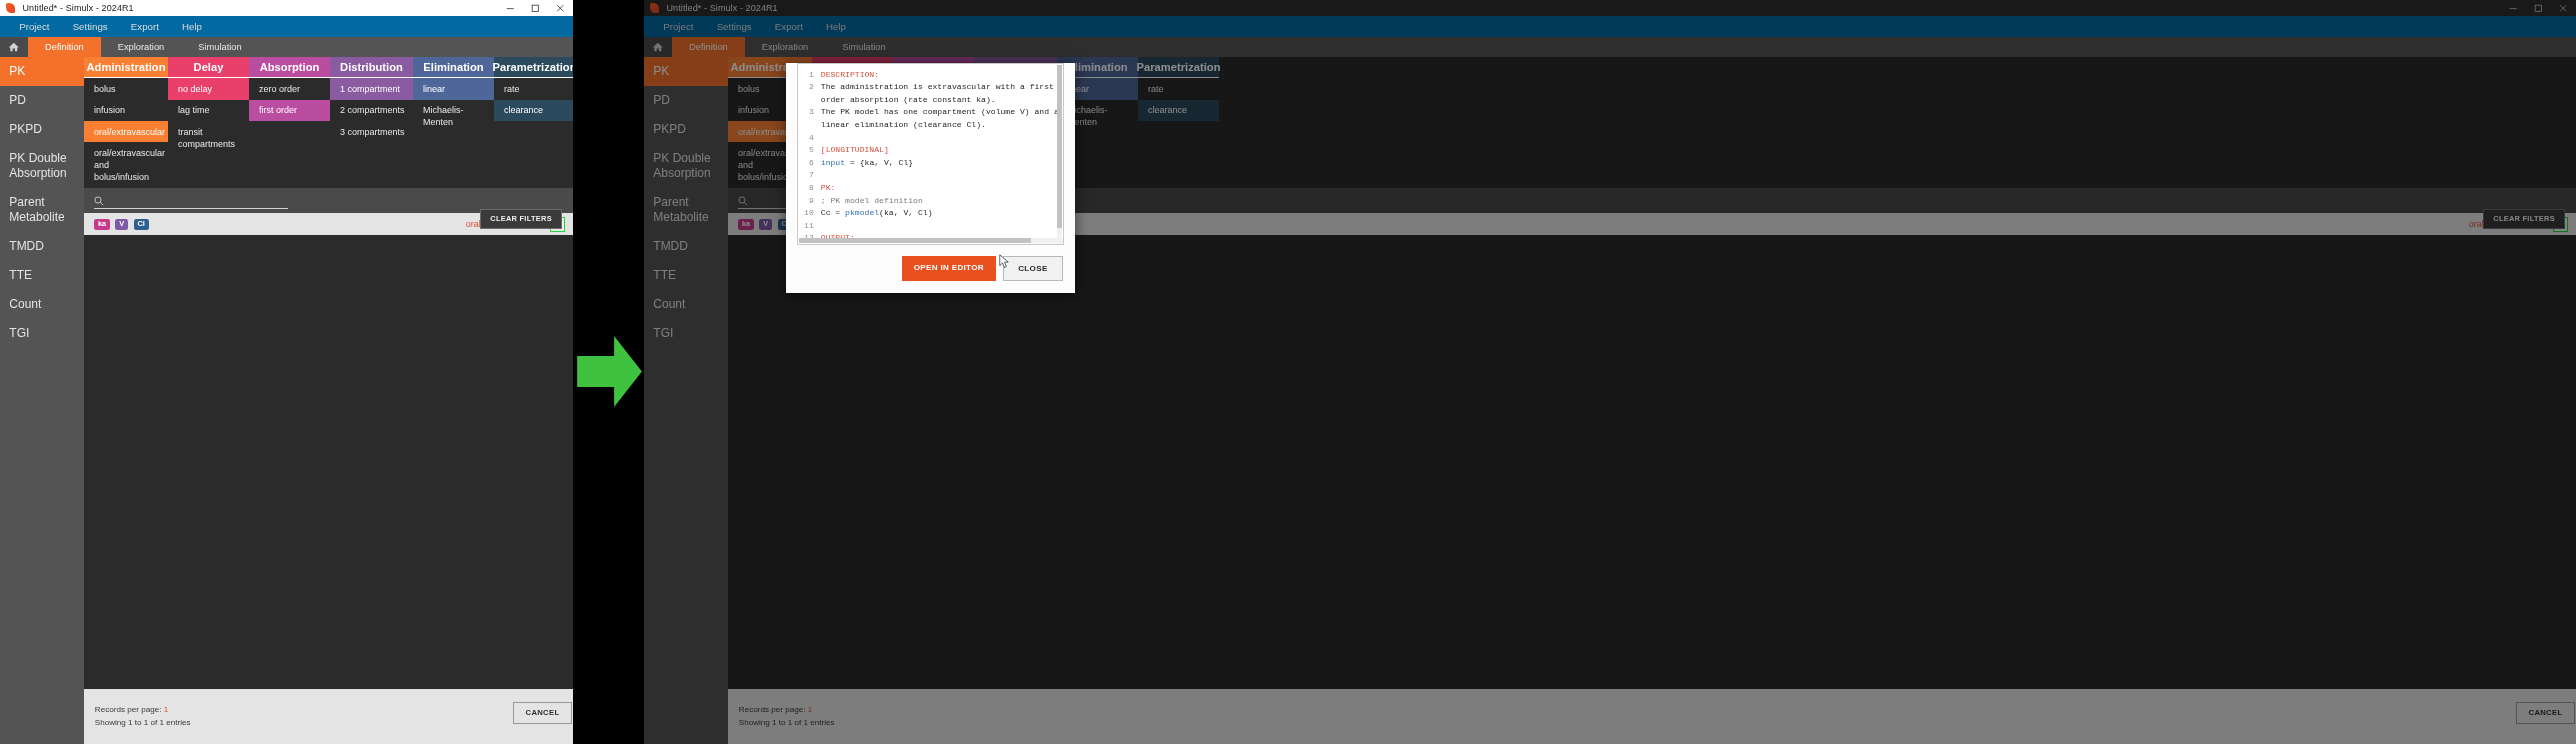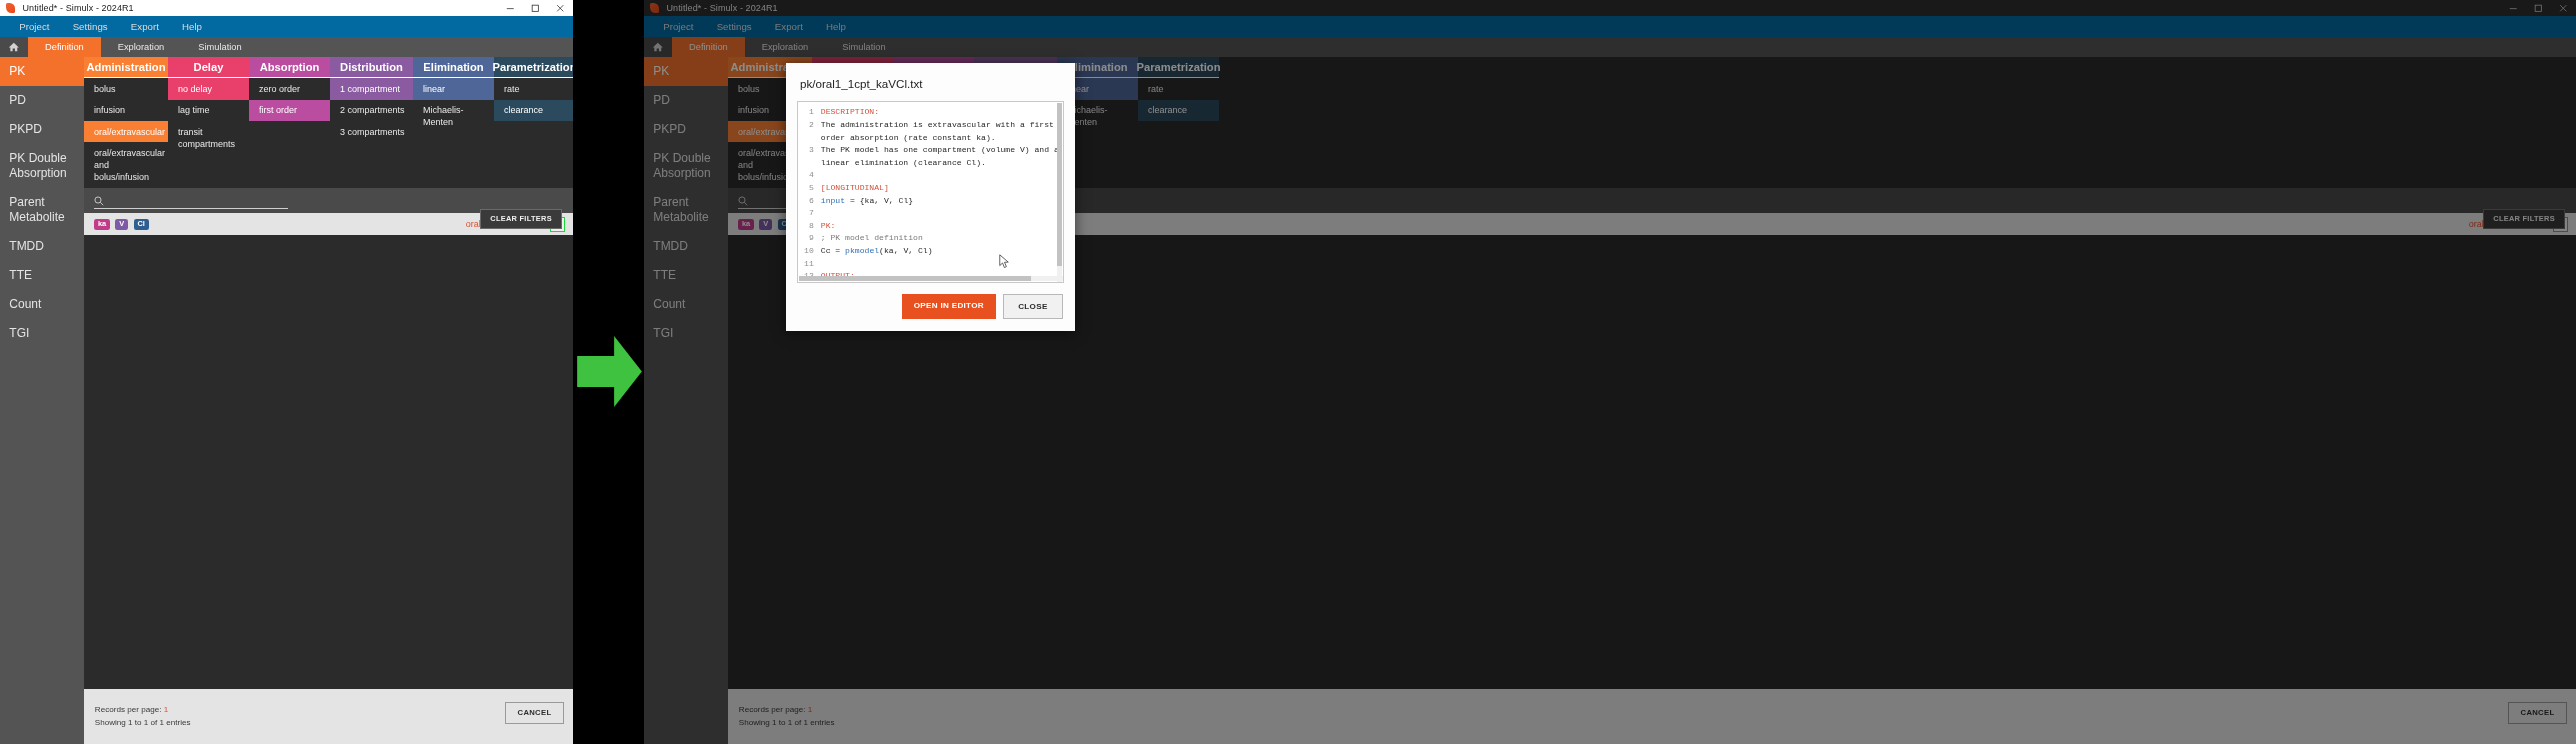--- a/index.html
+++ b/index.html
@@ -71,21 +71,21 @@
   .res-name { margin-left: auto; font-size: 9px; color: #e0502e; white-space: nowrap; }
   .filebtn { width: 15.5px; height: 15.5px; margin-left: 7.7px; background: #efefef; border: 1.5px solid #1fd63a;
              display: flex; align-items: center; justify-content: center; flex: none; }
 
   .fillgap { flex: 1; background: #2b2b2b; }
 
   
   .footer { background: #e4e4e4; padding: 7.7px 10.8px; display: flex; align-items: center; position: relative; height: 56px; }
   .rpp { font-size: 8.1px; color: #3a3a3a; line-height: 1.6; }
   .rpp .num { color: #e0502e; }
-  .cancelbtn { position: absolute; right: 9px; top: 13px; font-size: 7.7px; font-weight: bold; color: #2e2e2e;
+  .cancelbtn { position: absolute; right: 1px; top: 13px; font-size: 7.7px; font-weight: bold; color: #2e2e2e;
                background: #e4e4e4; border: 0.8px solid #9a9a9a; padding: 5.4px 11.6px; letter-spacing: 0.3px; }
 
   
   .dim { position: absolute; inset: 0; background: rgba(0,0,0,0.45); }
 
   
   .modal { position: absolute; left: 142px; top: 63px; width: 289px; background: #fdfdfd;
            box-shadow: 0 1.5px 12.4px rgba(0,0,0,.55); display: flex; flex-direction: column; }
   .modal-title { font-size: 11.6px; color: #1d1d1d; padding: 14px 14px 10.8px 14px; }
   .code-wrap { margin: 0 10.8px; border: 0.8px solid #c8c8c8; background: #fff; height: 182px; position: relative; overflow: hidden; }
@@ -406,21 +406,20 @@
             <div>Showing 1 to 1 of 1 entries</div>
           </div>
           <div class="cancelbtn">CANCEL</div>
         </div>
       </div>
     </div>
 
     <div class="dim"></div>
 
     <div class="modal">
-      <div class="modal-title">pk/oral1_1cpt_kaVCl.txt</div>
       <div class="code-wrap">
         <div class="code" id="codebox">
             <div class="cline">
               <span class="lnum">1</span>
               <span class="ctext"><span class="c-kw">DESCRIPTION:</span></span>
             </div>
             <div class="cline">
               <span class="lnum">2</span>
               <span class="ctext"><span class="c-plain">The administration is extravascular with a first</span></span>
             </div>

